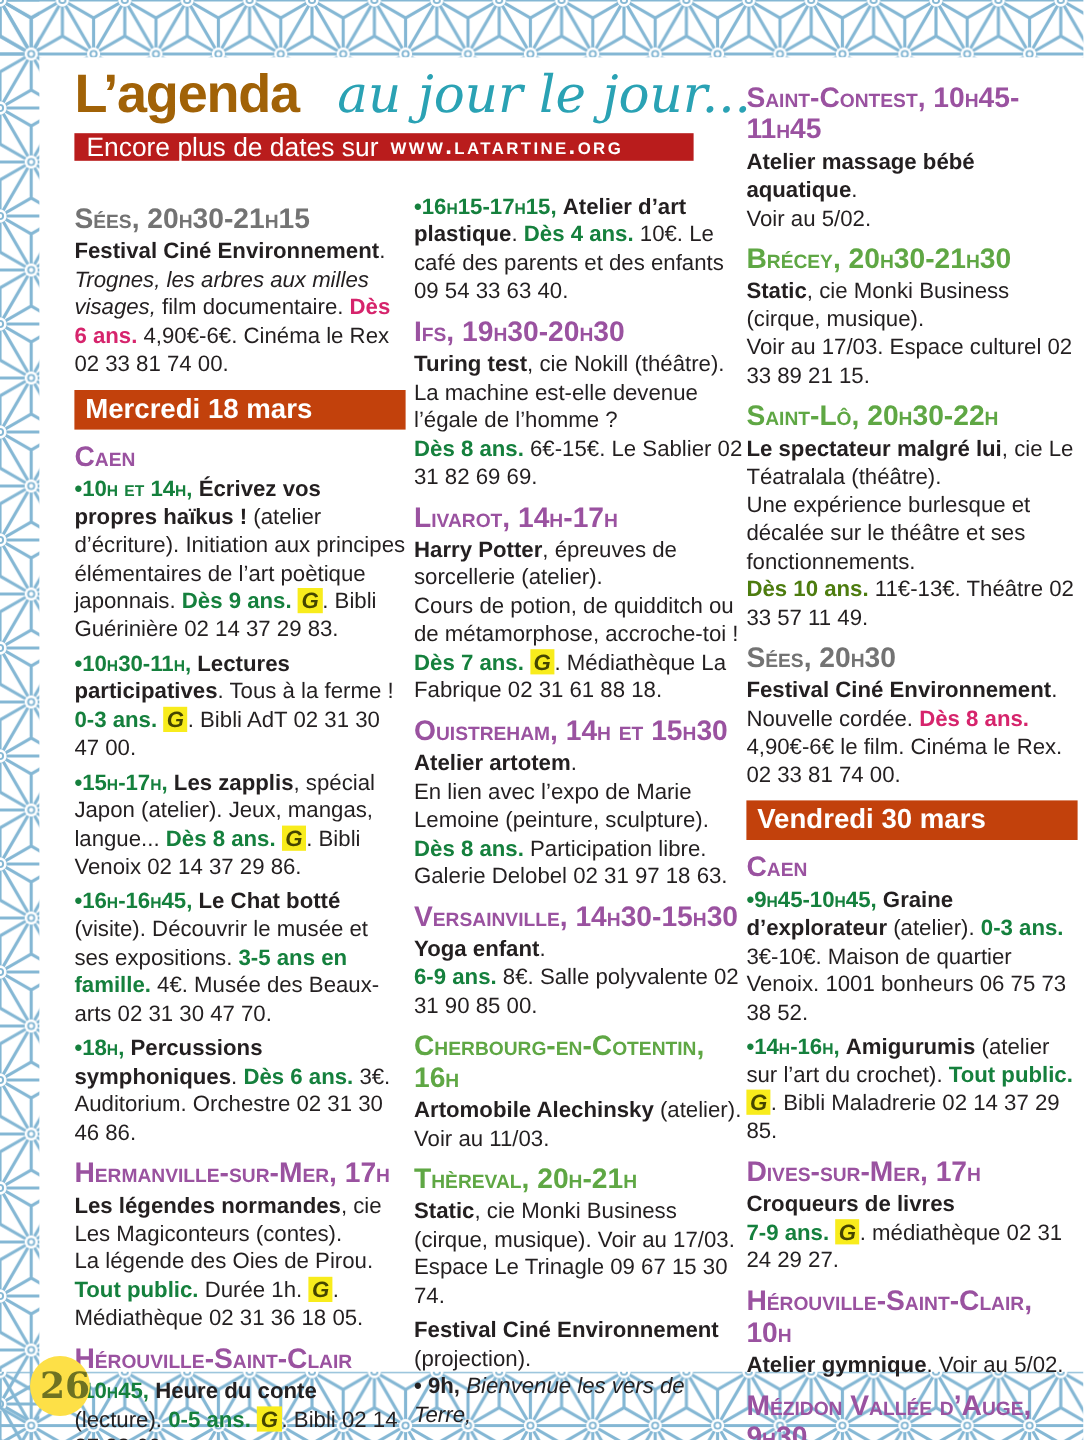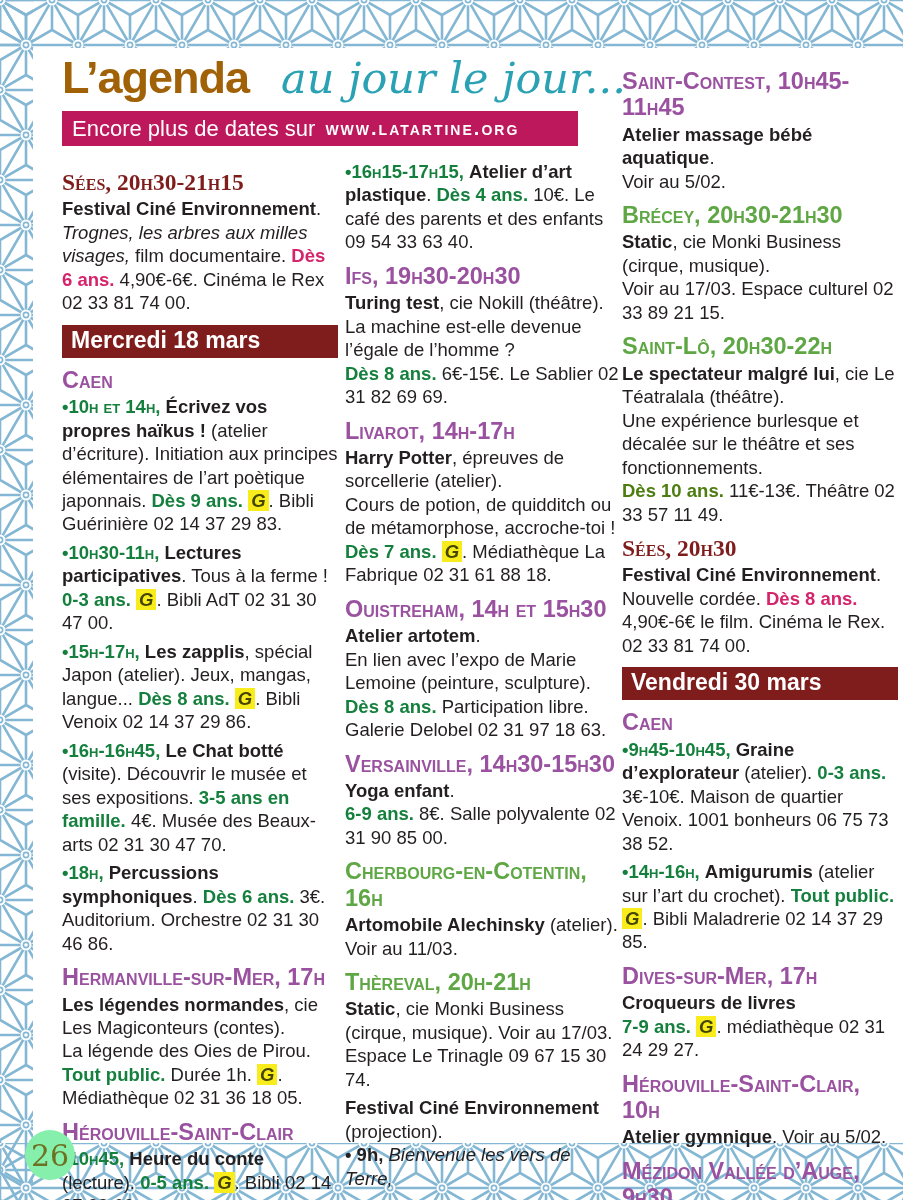--- a/index.html
+++ b/index.html
@@ -11,59 +11,59 @@
   .strip{position:absolute;display:block;}
   #strip-top{top:0;left:0;}
   #strip-left{top:0;left:0;}
   #strip-bottom{top:1143px;left:0;}
 
   
   #title-row{position:absolute;left:62px;top:52px;white-space:nowrap;}
   #title-black{font-size:45px;font-weight:bold;letter-spacing:-1px;color:#a16207;}
   #title-script{font-family:"DejaVu Serif", serif;font-style:italic;font-size:43px;color:#2aa2b4;margin-left:32px;}
   #banner{
-    position:absolute;left:62px;top:111px;width:506px;height:35px;
-    background:#be185d;color:#fff;display:flex;align-items:center;padding-left:10px;
+    position:absolute;left:62px;top:111px;width:506px;height:23px;
+    background:#b91c1c;color:#fff;display:flex;align-items:center;padding-left:10px;
   }
   #banner .lbl{font-size:22px;}
   #banner .url{font-size:20px;font-weight:bold;font-variant:small-caps;letter-spacing:2px;margin-left:10px;}
 
   
   .col{position:absolute;}
   #col-1{left:62px;top:160px;width:276px;}
   #col-2{left:345px;top:160px;width:274px;}
   #col-3{left:622px;top:59px;width:276px;}
 
   .hd{font-weight:bold;font-variant:small-caps;font-size:23.5px;line-height:1.12;margin:9px 0 2px;letter-spacing:0;}
-  .hd-pink{color:#7f1d1d;font-family:Liberation Serif, serif;}
+  .hd-pink{color:#737373;}
   .hd-purple{color:#9a52a0;}
   .hd-green{color:#5fa744;}
 
   .datebar{
-    background:#7f1d1d;color:#fff;font-weight:bold;font-size:23px;
+    background:#c2410c;color:#fff;font-weight:bold;font-size:23px;
     padding:2px 4px 4px 9px;margin:10px 0 6px;
   }
 
   .entry{margin:0 0 5px;font-size:18.5px;line-height:1.27;}
   .seg-plain{}
   .seg-title{font-weight:bold;color:#231f20;}
   .seg-it{font-style:italic;}
   .seg-b{font-weight:bold;}
   .seg-time{font-weight:bold;font-variant:small-caps;}
   .seg-age{font-weight:bold;}
   .acc-purple .seg-time,.acc-purple .seg-age{color:#15803d;}
   .acc-pink .seg-time,.acc-pink .seg-age{color:#d6246c;}
   .acc-green .seg-time,.acc-green .seg-age{color:#4d7c0f;}
   .seg-g{background:#f8ec1c;color:#454500;font-weight:bold;padding:0 3px;font-style:italic;}
 
   
   #page-badge{
     position:absolute;left:25px;top:1130px;width:50px;height:50px;border-radius:50%;
-    background:#86efac;display:flex;align-items:center;justify-content:center;
-    font-family:"DejaVu Serif", serif;font-weight:normal;font-size:30px;color:#6d7222;z-index:5;
+    background:#fde047;display:flex;align-items:center;justify-content:flex-end;
+    font-family:"DejaVu Serif", serif;font-weight:bold;font-size:30px;color:#6d7222;z-index:5;
   }
 </style>
 </head>
 <body>
 
 <svg id="strip-top" class="strip" width="903" height="48">
   <defs>
     <pattern id="asa1" patternUnits="userSpaceOnUse" width="52" height="90">
       <path d="M0 0H52 M0 45H52 M0 90H52 M0 0L26 45L52 90 M52 0L26 45L0 90
                M26 15L0 0 M26 15L52 0 M26 15L26 45

